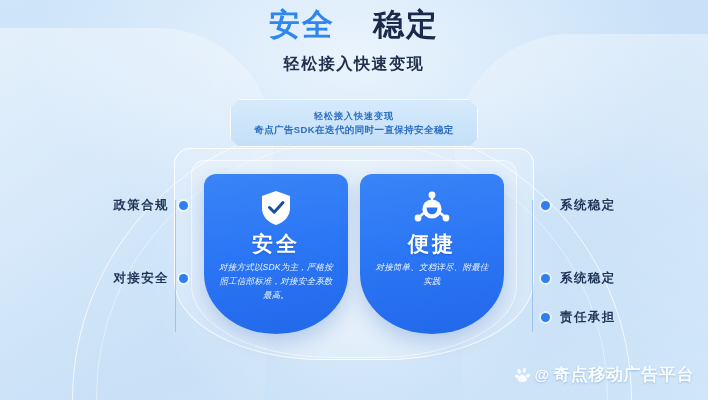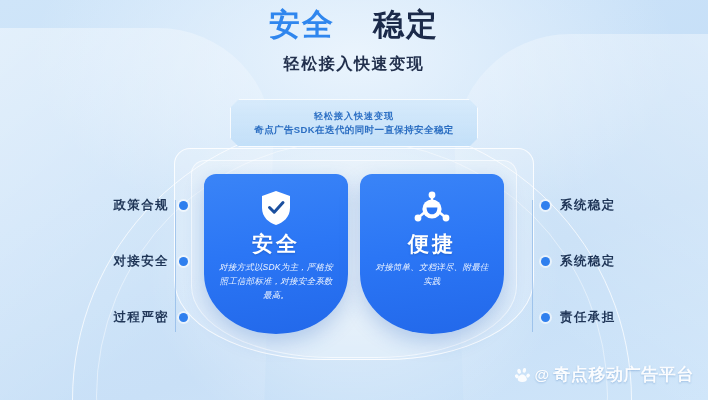--- a/index.html
+++ b/index.html
@@ -204,21 +204,21 @@
     position: absolute;
     display: flex;
     align-items: center;
     gap: 10px;
     height: 18px;
   }
   .rail-left .rail-item  { right: 0; flex-direction: row; justify-content: space-between; }
   .rail-right .rail-item { left: 0;  flex-direction: row-reverse; justify-content: flex-end; padding-left: 21px; }
 
   .rail-item.i0 { top: 0px; }
-  .rail-item.i1 { top: 56px; }
+  .rail-item.i1 { top: 73px; }
   .rail-item.i2 { top: 112px; }
 
   .rail-dot {
     width: 9px; height: 9px;
     border-radius: 50%;
     background: #2f7fee;
     box-shadow: 0 0 0 2px rgba(255,255,255,0.55);
     flex: 0 0 auto;
   }
   .rail-label {
@@ -321,24 +321,20 @@
     <div class="rail-line"></div>
 
     <div class="rail-item i0">
       <span class="rail-label">政策合规</span>
       <span class="rail-dot"></span>
     </div>
     <div class="rail-item i1">
       <span class="rail-label">对接安全</span>
       <span class="rail-dot"></span>
     </div>
-    <div class="rail-item i2">
-      <span class="rail-label">过程严密</span>
-      <span class="rail-dot"></span>
-    </div>
   </div>
 
   <div class="rail rail-right">
     <div class="rail-line"></div>
 
     <div class="rail-item i0">
       <span class="rail-label">系统稳定</span>
       <span class="rail-dot"></span>
     </div>
     <div class="rail-item i1">

